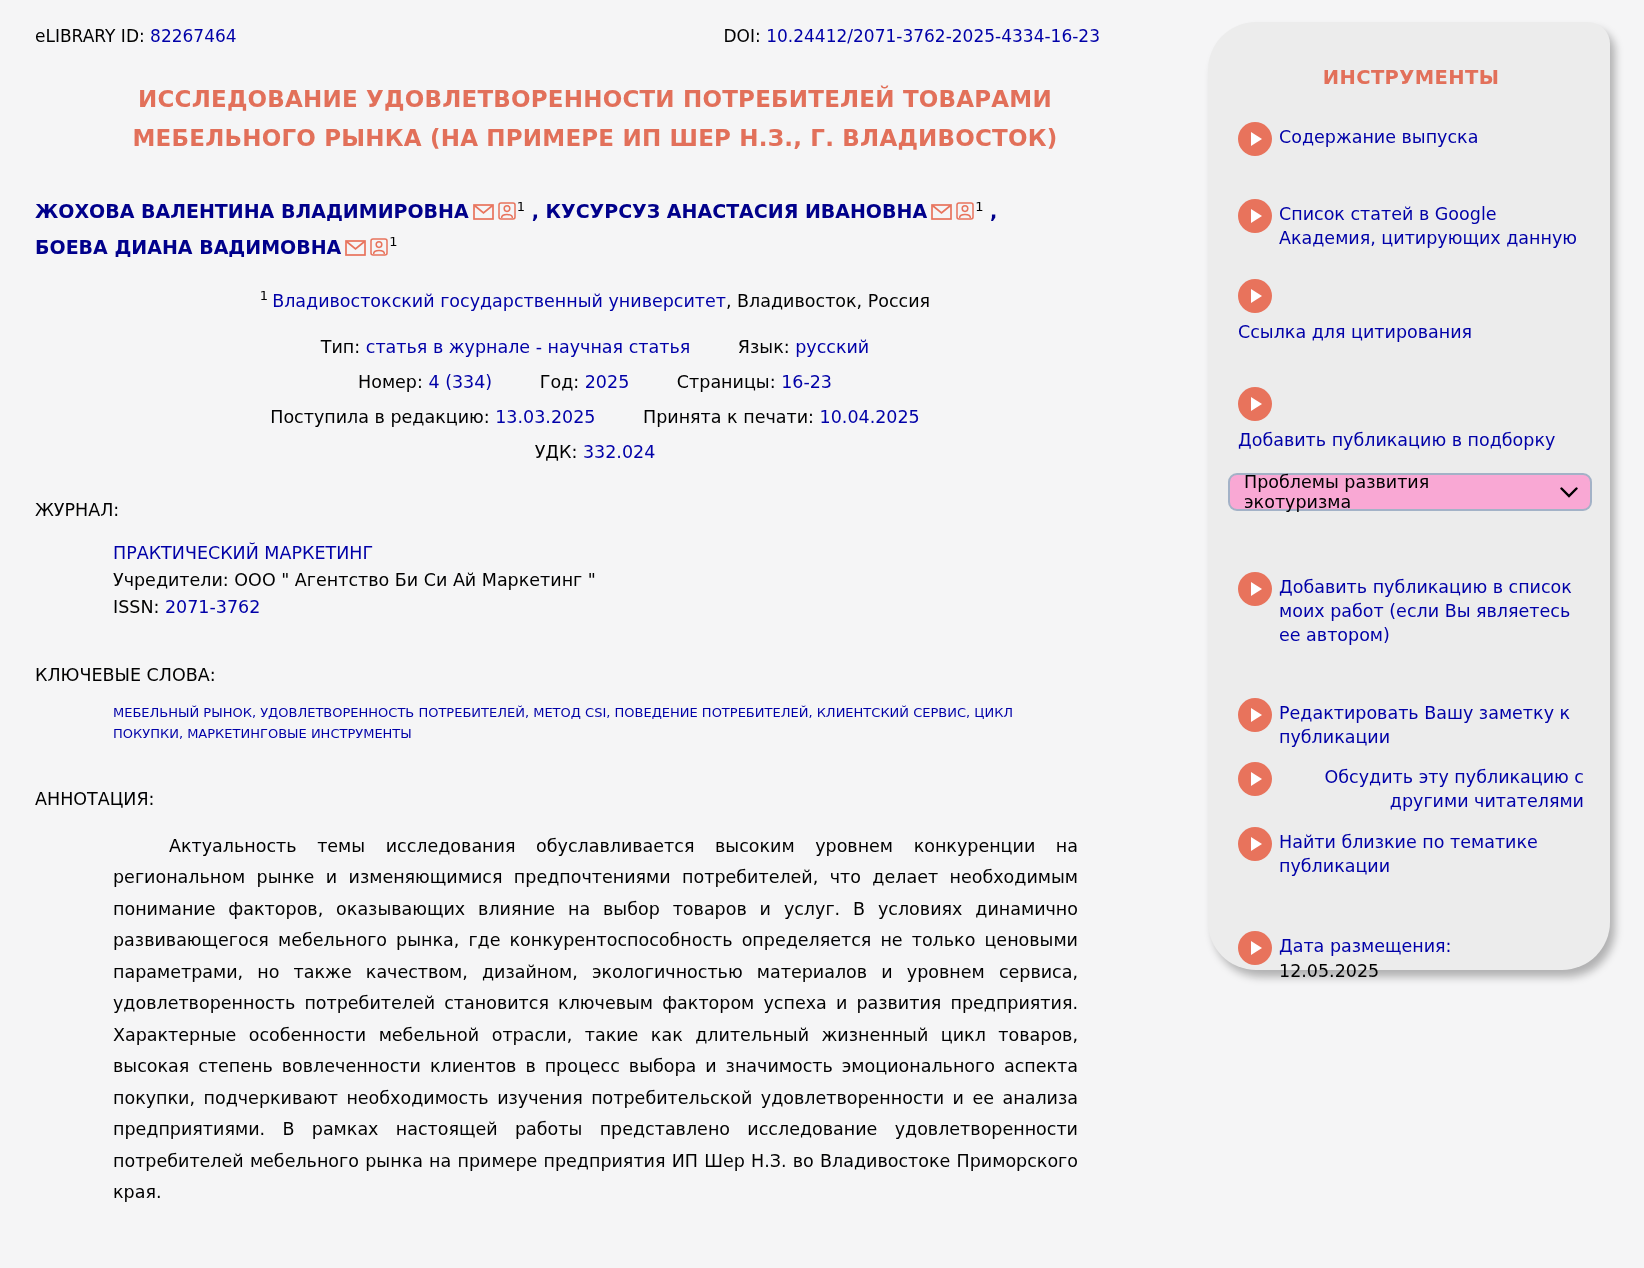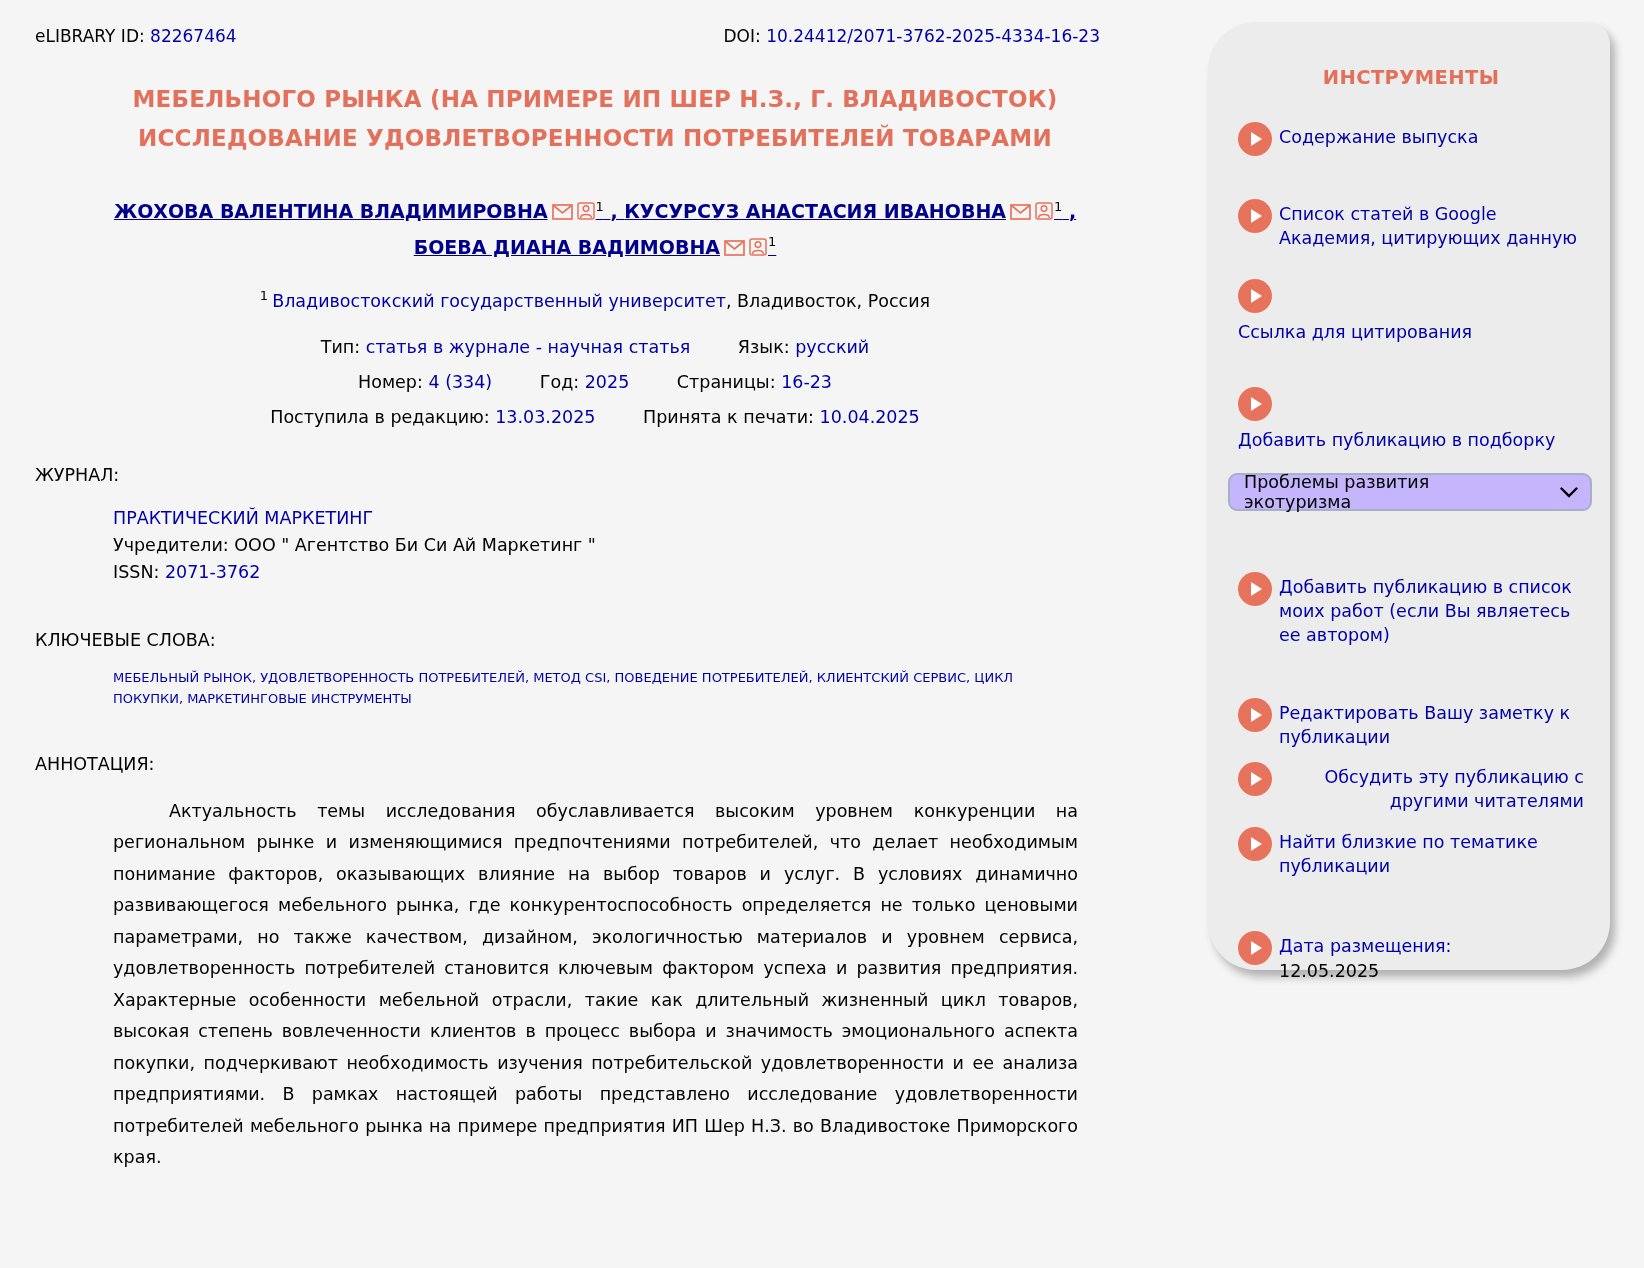--- a/index.html
+++ b/index.html
@@ -11,21 +11,21 @@
   }
   a { text-decoration: none; cursor: pointer; }
   .link { color: #0000a8; }
   .page { display: flex; width: 1644px; }
 
   
   .main { width: 1155px; flex-shrink: 0; padding: 26px 0 0 35px; }
   .top-row { display: flex; justify-content: space-between; font-size: 17px; padding-right: 55px; gap: 40px; }
   .top-row .pair span { color: #000; }
   .title-block { margin-top: 34px; text-align: center; color: #e2705a; font-weight: bold; font-size: 23px; line-height: 1.68; letter-spacing: 0.2px; }
-  .authors-block { margin-top: 38px; text-align: center; font-weight: bold; font-size: 19px; color: #00008b; line-height: 1.75; text-decoration: underline; }
+  .authors-block { margin-top: 38px; text-align: left; font-weight: bold; font-size: 19px; color: #00008b; line-height: 1.75; }
   .authors-block a { color: #00008b; }
   .author-group { white-space: nowrap; }
   .author-group.with-comma::after { content: ", "; color: #00008b; }
   .author-group sup { font-size: 13px; color: #000; font-weight: normal; margin-left: 1px; }
   .icon-sq { display: inline-block; vertical-align: -2px; margin-left: 4px; }
   .affiliation { margin-top: 22px; text-align: center; font-size: 17.5px; }
   .affiliation sup { font-size: 13px; margin-right: 4px; }
   .meta-block { margin-top: 26px; text-align: center; font-size: 17.5px; }
   .meta-row { margin-top: 15px; }
   .meta-row:first-child { margin-top: 0; }
@@ -51,21 +51,21 @@
   .sidebar-title { text-align: center; color: #e2705a; font-weight: bold; font-size: 19.5px; letter-spacing: 0.4px; }
   .tool-item { display: flex; align-items: flex-start; gap: 7px; }
   .play-icon { width: 34px; height: 34px; flex-shrink: 0; border-radius: 50%; background: #e8735c; display: flex; align-items: center; justify-content: center; margin-top: -3px; }
   .tool-link { color: #0000a8; font-size: 17.5px; line-height: 1.38; display: inline-block; }
   .ti-1 { margin-top: 36px; }
   .ti-2 { margin-top: 46px; }
   .ti-3 { margin-top: 32px; flex-direction: column; }
   .ti-4 { margin-top: 46px; flex-direction: column; }
   .collection-select {
     margin-top: 20px; margin-left: -10px; width: 364px; height: 38px;
-    background: #c4b5fd; border: 2px solid #a3b2c7; border-radius: 9px;
+    background: #f9a8d4; border: 2px solid #a3b2c7; border-radius: 9px;
     display: flex; align-items: center; justify-content: space-between;
     padding: 0 12px 0 14px; font-size: 17.5px; color: #000; cursor: pointer; gap: 28px;
   }
   .ti-5 { margin-top: 64px; }
   .ti-6 { margin-top: 54px; }
   .ti-7 { margin-top: 16px; text-align: right; }
   .ti-8 { margin-top: 16px; }
   .ti-date { margin-top: 56px; }
   .date-value { color: #000; font-size: 17.5px; margin-top: 3px; }
 </style>
@@ -81,22 +81,22 @@
         <span>eLIBRARY ID:</span>
         <a class="link">82267464</a>
       </div>
       <div class="pair">
         <span>DOI:</span>
         <a class="link">10.24412/2071-3762-2025-4334-16-23</a>
       </div>
     </div>
 
     <div class="title-block">
+      <div>ИССЛЕДОВАНИЕ УДОВЛЕТВОРЕННОСТИ ПОТРЕБИТЕЛЕЙ ТОВАРАМИ</div>
       <div>МЕБЕЛЬНОГО РЫНКА (НА ПРИМЕРЕ ИП ШЕР Н.З., Г. ВЛАДИВОСТОК)</div>
-      <div>ИССЛЕДОВАНИЕ УДОВЛЕТВОРЕННОСТИ ПОТРЕБИТЕЛЕЙ ТОВАРАМИ</div>
     </div>
 
     <div class="authors-block">
       <div>
         <span class="author-group with-comma">
           <a>ЖОХОВА ВАЛЕНТИНА ВЛАДИМИРОВНА</a><span class="icon-sq"><svg width="21" height="16" viewBox="0 0 21 16">
                 <rect x="1" y="1" width="19" height="14" fill="none" stroke="#e8735c" stroke-width="1.7"></rect>
                 <path d="M1.5 1.5 L10.5 9 L19.5 1.5" fill="none" stroke="#e8735c" stroke-width="1.7"></path>
               </svg></span><span class="icon-sq"><svg width="18" height="18" viewBox="0 0 18 18">
                 <rect x="1" y="1" width="16" height="16" rx="2" fill="none" stroke="#e8735c" stroke-width="1.5"></rect>
@@ -140,20 +140,23 @@
       </div>
       <div class="meta-row">
         <span class="meta-pair"><span>Номер:</span> <a class="link">4 (334)</a></span>
         <span class="meta-pair"><span>Год:</span> <a class="link">2025</a></span>
         <span class="meta-pair"><span>Страницы:</span> <a class="link">16-23</a></span>
       </div>
       <div class="meta-row">
         <span class="meta-pair"><span>Поступила в редакцию:</span> <a class="link">13.03.2025</a></span>
         <span class="meta-pair"><span>Принята к печати:</span> <a class="link">10.04.2025</a></span>
       </div>
+      <div class="meta-row">
+        <span class="meta-pair"><span>УДК:</span> <a class="link">332.024</a></span>
+      </div>
     </div>
 
     <div class="section-h h-journal">ЖУРНАЛ:</div>
     <div class="indent-block">
       <div><a class="link">ПРАКТИЧЕСКИЙ МАРКЕТИНГ</a></div>
       <div>Учредители: ООО " Агентство Би Си Ай Маркетинг "</div>
       <div><span>ISSN:</span> <a class="link">2071-3762</a></div>
     </div>
 
     <div class="section-h h-keywords">КЛЮЧЕВЫЕ СЛОВА:</div>

